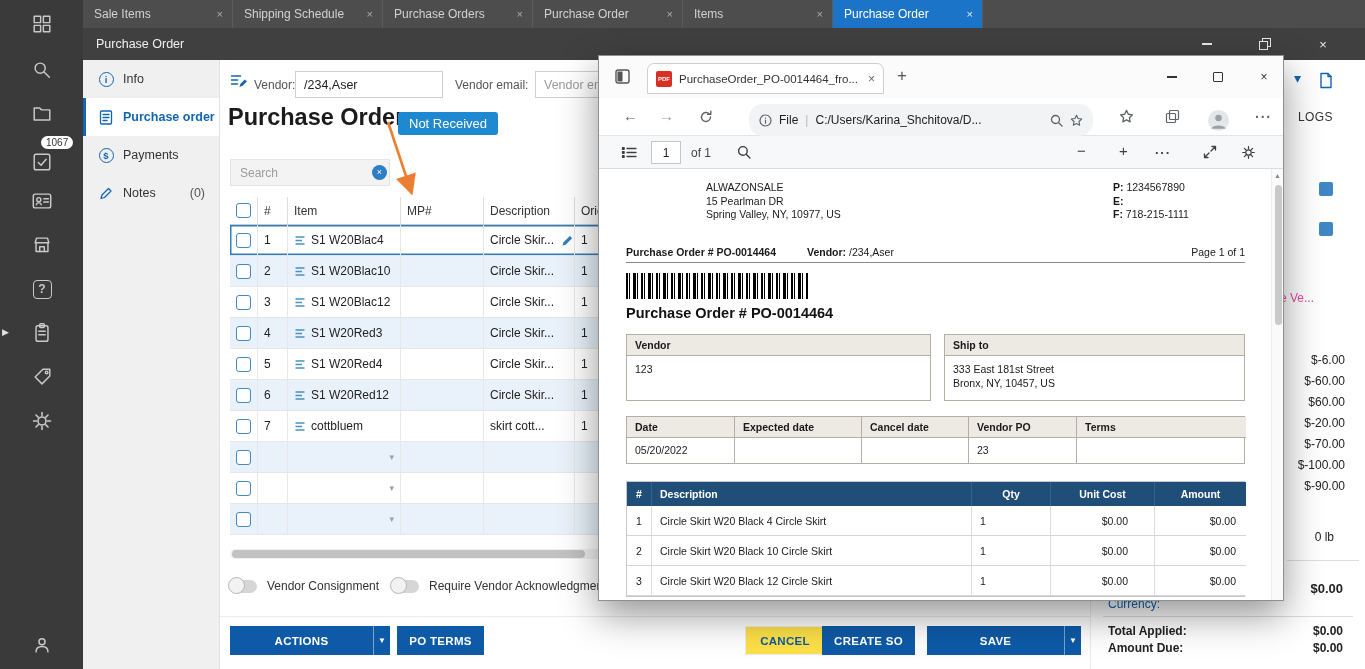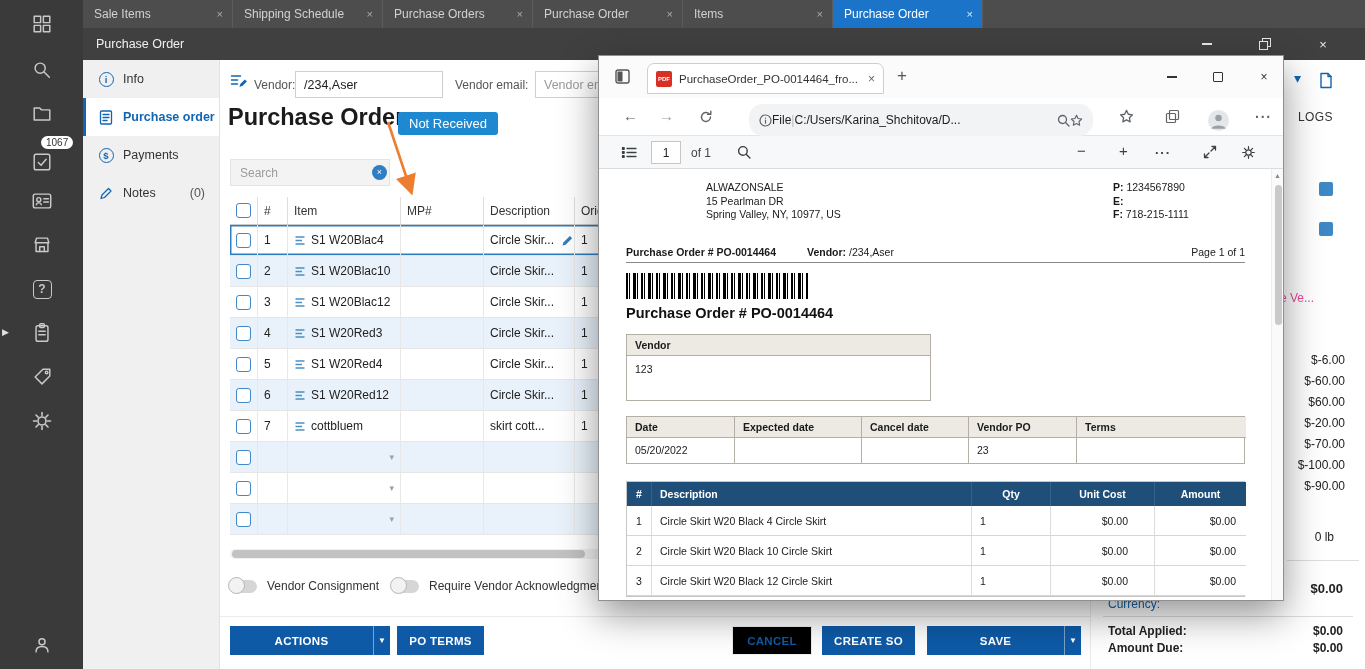--- a/index.html
+++ b/index.html
@@ -76,21 +76,21 @@
 .toggle .knob{position:absolute;left:-2px;top:-2.5px;width:17px;height:17px;border-radius:50%;background:#f2f2f2;border:1px solid #b5b5b5}
 .toggle-label{font-size:12px;color:#333;white-space:nowrap}
 
 
 #footer{position:absolute;left:0;right:0;top:556px;height:53px;background:#fff;border-top:1px solid #ececec}
 .btn{position:absolute;top:9px;height:29px;display:flex;align-items:center;cursor:pointer;background:var(--accent,#0e5aa7);color:#fff;font-size:11.5px;font-weight:bold;letter-spacing:.3px}
 .btn .cap{flex:1;text-align:center;padding:0 8px}
 .btn .arrow{width:17px;align-self:stretch;display:flex;align-items:center;justify-content:center;border-left:1px solid rgba(255,255,255,.45);font-size:8px}
 #btn-actions{left:10px;width:160px}
 #btn-poterms{left:177px;width:87px}
-#btn-cancel{left:512px;width:80px;background:#000000;color:var(--accent,#0e5aa7);border:1px solid #ededed}
+#btn-cancel{left:525px;width:80px;background:#fde047;color:var(--accent,#0e5aa7);border:1px solid #ededed}
 #btn-createso{left:602px;width:93px}
 #btn-save{left:707px;width:154px}
 
 
 #rightpanel{position:absolute;left:1090px;top:60px;width:275px;height:609px;background:#fff;border-left:1px solid #ececec;z-index:1}
 #rp-caret{position:absolute;left:203px;top:10px;color:#1265b2;font-size:14px;cursor:pointer}
 #rp-export{position:absolute;left:227px;top:12px;color:#1265b2;cursor:pointer}
 #rp-logs{position:absolute;left:207px;top:50px;color:#333;letter-spacing:.4px}
 .rp-sq{position:absolute;left:228px;width:14px;height:14px;background:#3f87c5;border-radius:2px;cursor:pointer}
 #rp-note{position:absolute;left:179px;top:231px;color:#ec4899}
@@ -113,21 +113,21 @@
 .pw-tab-title{font-size:11.5px;color:#333;white-space:nowrap;overflow:hidden;flex:1}
 .pw-tab-x{font-size:12px;color:#666;cursor:pointer}
 .pw-newtab{position:absolute;left:298px;top:10px;font-size:17px;color:#555;cursor:pointer}
 .pw-wc{position:absolute;top:13px;width:16px;height:16px;display:flex;align-items:center;justify-content:center;color:#333;cursor:pointer;font-size:12px}
 #pw-min{left:565px}#pw-max{left:611px}#pw-close{left:657px}
 #pw-min i{width:10px;height:1.4px;background:#333;display:block}
 #pw-max i{width:10px;height:10px;border:1.2px solid #333;display:block;border-radius:1px}
 .pw-toolbar{position:absolute;left:0;top:42px;right:0;height:38px;background:#fff;border-bottom:1px solid #e4e4e4}
 .pw-nav{position:absolute;top:9px;font-size:15px;color:#5f6368;cursor:pointer}
 #pw-back{left:24px}#pw-fwd{left:60px;color:#9aa0a6}#pw-refresh{left:100px;top:12px}
-.pw-address{position:absolute;left:150px;top:6px;width:344px;height:32px;background:#f1f3f4;border-radius:14px;display:flex;align-items:center;padding:0 10px;}
+.pw-address{position:absolute;left:150px;top:6px;width:344px;height:32px;background:#f1f3f4;border-radius:14px;display:flex;align-items:center;padding:0 10px;gap:7px}
 .pw-addr-txt{font-size:12px;color:#202124;white-space:nowrap;overflow:hidden}
 .pw-sep{color:#bbb}
 .pw-addr-ico{color:#5f6368;flex:0 0 auto;cursor:pointer}
 .pw-right-ico{position:absolute;top:11px;color:#5f6368;cursor:pointer}
 #pw-dots{font-size:14px;font-weight:bold;letter-spacing:1px}
 .pw-pdfbar{position:absolute;left:0;top:80px;right:0;height:33px;background:#f7f8f9;border-bottom:1px solid #dcdcdc}
 .pdfbar-ico{position:absolute;top:9px;color:#3c4043;cursor:pointer;font-size:13px}
 #pagebox{position:absolute;left:52px;top:5px;width:30px;height:23px;background:#fff;border:1px solid #c6c6c6;display:flex;align-items:center;justify-content:center;font-size:12px;color:#222;cursor:text}
 #pageof{position:absolute;left:92px;top:10px;font-size:12px;color:#444}
 .pw-content{position:absolute;left:0;top:113px;right:0;bottom:0;background:#fff;overflow:hidden;font-size:10.5px;color:#1a1a1a}
@@ -723,20 +723,27 @@
     </div>
     <div id="doc-rule"></div>
 
     <div id="doc-barcode"></div>
     <div id="doc-title">Purchase Order # PO-0014464</div>
 
     <div class="doc-box" id="doc-box-vendor">
       <div class="doc-box-h">Vendor</div>
       <div class="doc-box-b">123</div>
     </div>
+    <div class="doc-box" id="doc-box-ship">
+      <div class="doc-box-h">Ship to</div>
+      <div class="doc-box-b">
+        <div>333 East 181st Street</div>
+        <div>Bronx, NY, 10457, US</div>
+      </div>
+    </div>
 
     <div class="doc-table" id="doc-info">
       <div class="dt-row dt-h">
         <div>Date</div>
         <div>Expected date</div>
         <div>Cancel date</div>
         <div>Vendor PO</div>
         <div>Terms</div>
       </div>
       <div class="dt-row dt-v">

